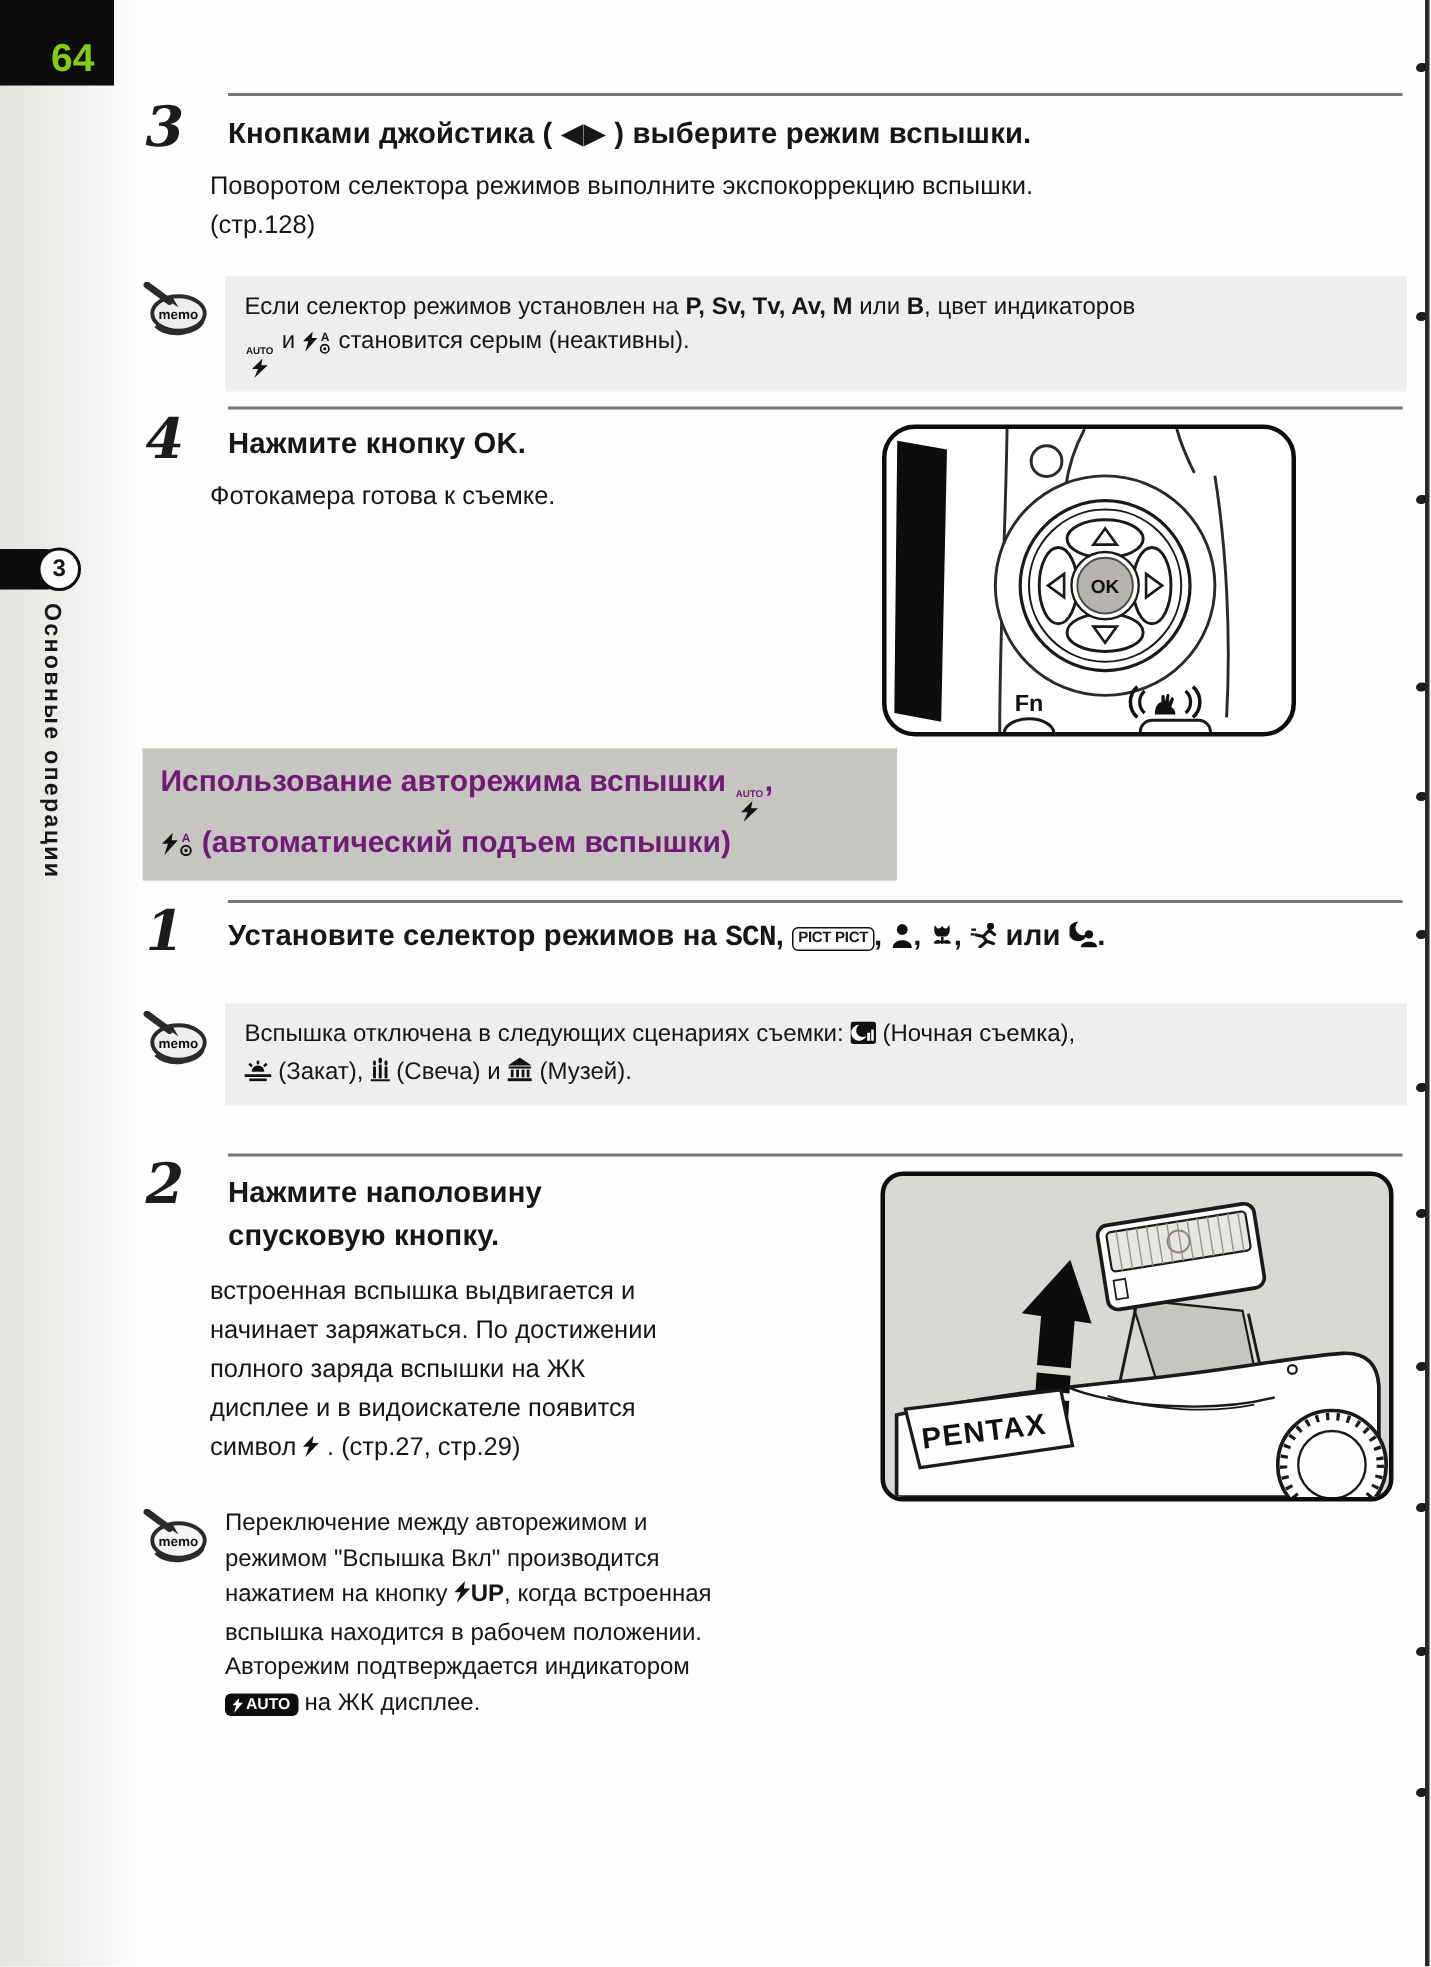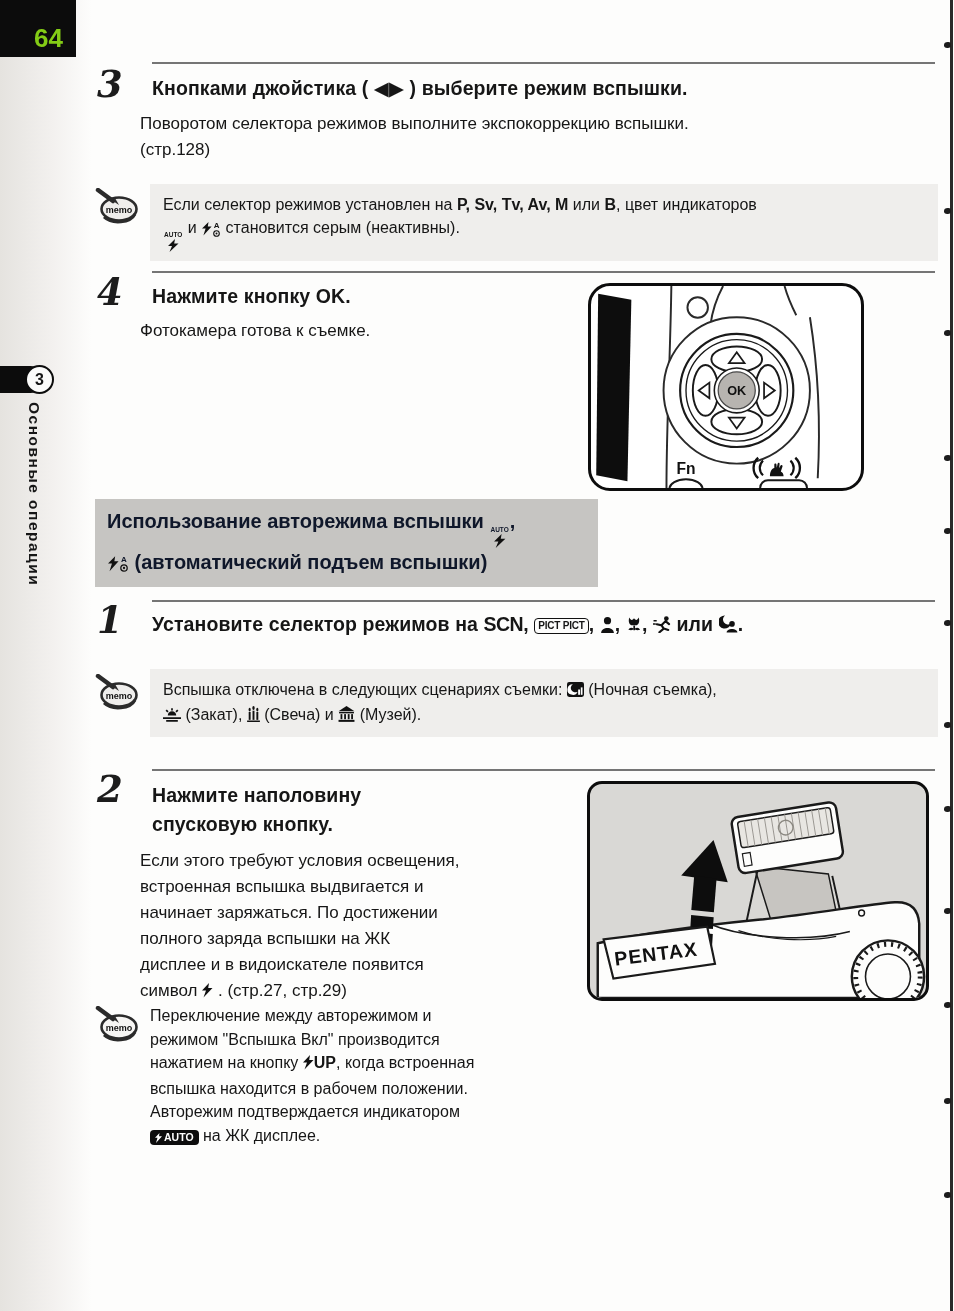--- a/index.html
+++ b/index.html
@@ -25,21 +25,21 @@
   .step-title{position:absolute;left:152px;font-size:19.5px;font-weight:bold;letter-spacing:.1px;white-space:nowrap;}
   .body-text{position:absolute;left:140px;font-size:17px;line-height:26px;}
 
   .memo-icon{position:absolute;left:95px;width:44px;height:38px;}
   .memo-box{position:absolute;left:150px;width:788px;background:#efeeec;
     padding:9px 13px;box-sizing:border-box;font-size:16px;line-height:23px;}
   .memo-plain{position:absolute;left:150px;width:505px;font-size:16px;line-height:23.5px;}
   .bold{font-weight:bold;text-align:right;}
 
   .section-header{position:absolute;left:95px;top:499px;width:503px;background:#c6c5c2;
-    padding:8px 12px 10px;box-sizing:border-box;font-size:20px;font-weight:bold;line-height:29px;color:#0f172a;}
+    padding:8px 12px 10px;box-sizing:border-box;font-size:20px;font-weight:bold;line-height:29px;color:#701a75;}
 
   .illus{position:absolute;border:3px solid #0d0d0d;overflow:hidden;box-sizing:border-box;}
   .illus1{left:588px;top:283px;width:276px;height:208px;border-radius:22px;background:#fff;}
   .illus2{left:587px;top:781px;width:342px;height:220px;border-radius:15px;background:#d9d8d5;}
 
   .side-tab{position:absolute;left:0;top:366px;width:44px;height:27px;background:#0c0c0c;border-radius:0 14px 14px 0;}
   .side-tab-circle{position:absolute;left:25px;top:365px;width:29px;height:29px;border-radius:50%;
     background:#fbfbfa;border:2.5px solid #0c0c0c;box-sizing:border-box;
     display:flex;align-items:center;justify-content:center;font-size:16px;font-weight:bold;}
   .side-vert{position:absolute;left:25px;top:402px;writing-mode:vertical-rl;
@@ -49,21 +49,21 @@
   .ic{display:inline-block;vertical-align:-2px;}
   .fa-auto{display:inline-flex;flex-direction:column;align-items:center;vertical-align:-4px;line-height:1;margin:0 1px;}
   .fa-auto .lbl{font-size:6.5px;font-weight:bold;letter-spacing:0;line-height:1;}
   .fa-a{display:inline-flex;align-items:center;vertical-align:-3px;line-height:1;margin:0 1px;}
   .fa-a .col{display:flex;flex-direction:column;align-items:center;margin-left:1px;}
   .fa-a .lbl{font-size:8px;font-weight:bold;line-height:1;}
   .badge-autopict{display:inline-block;border:1.5px solid #111;border-radius:4px;padding:0 3px;
     font-size:10px;font-weight:bold;vertical-align:2px;line-height:14px;letter-spacing:-.2px;}
   .badge-flashauto{display:inline-flex;align-items:center;gap:2px;background:#0d0d0d;color:#fff;
     border-radius:4px;padding:2px 5px;font-size:10.5px;font-weight:bold;vertical-align:-2px;line-height:1;}
-  .scn{font-weight:bold;letter-spacing:-.5px;}
+  .scn{font-weight:bold;letter-spacing:-.5px;font-family:Liberation Mono, monospace;}
 </style>
 </head>
 <body>
 
 <div class="left-shade"></div>
 <div class="page-edge-line"></div>
 <div class="edge-mark" style="top:42px"></div>
 <div class="edge-mark" style="top:208px"></div>
 <div class="edge-mark" style="top:330px"></div>
 <div class="edge-mark" style="top:455px"></div>
@@ -258,21 +258,20 @@
   </div>
 </div>
 
 <div class="rule" style="top:769px"></div>
 <div class="stepnum" style="top:771px">2</div>
 <div class="step-title" style="top:781px;line-height:29px">
   <div>Нажмите наполовину</div>
   <div>спусковую кнопку.</div>
 </div>
 <div class="body-text" style="top:848px;width:410px">
-  <div>Если этого требуют условия освещения,</div>
   <div>встроенная вспышка выдвигается и</div>
   <div>начинает заряжаться. По достижении</div>
   <div>полного заряда вспышки на ЖК</div>
   <div>дисплее и в видоискателе появится</div>
   <div>
     <span>символ </span><span class="ic"><svg width="11" height="15" viewBox="0 0 11 15">
           <path d="M7,0 L0,7.5 H4 L1.5,14.5 L10.5,5 H6.2 Z" fill="#111"></path>
         </svg></span><span> . (стр.27, стр.29)</span>
   </div>
 </div>

